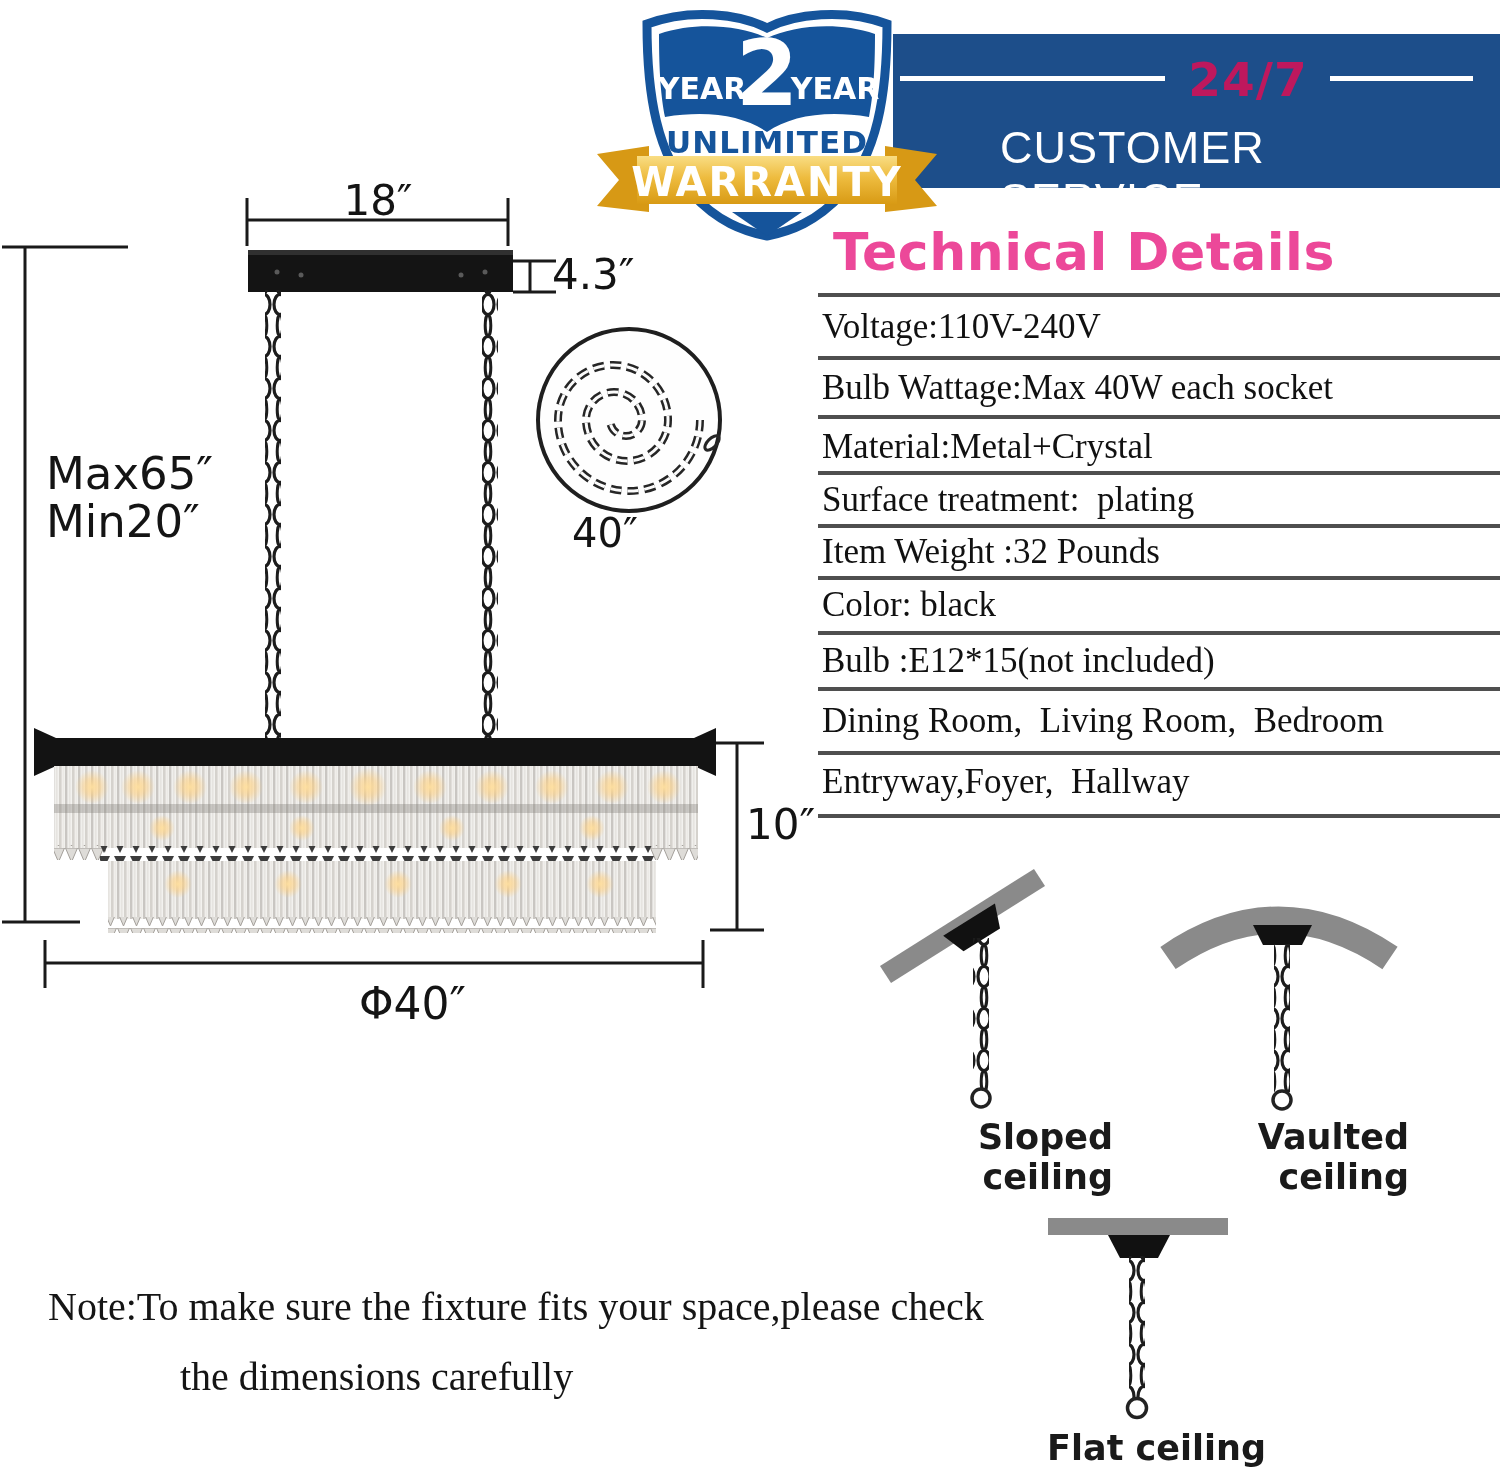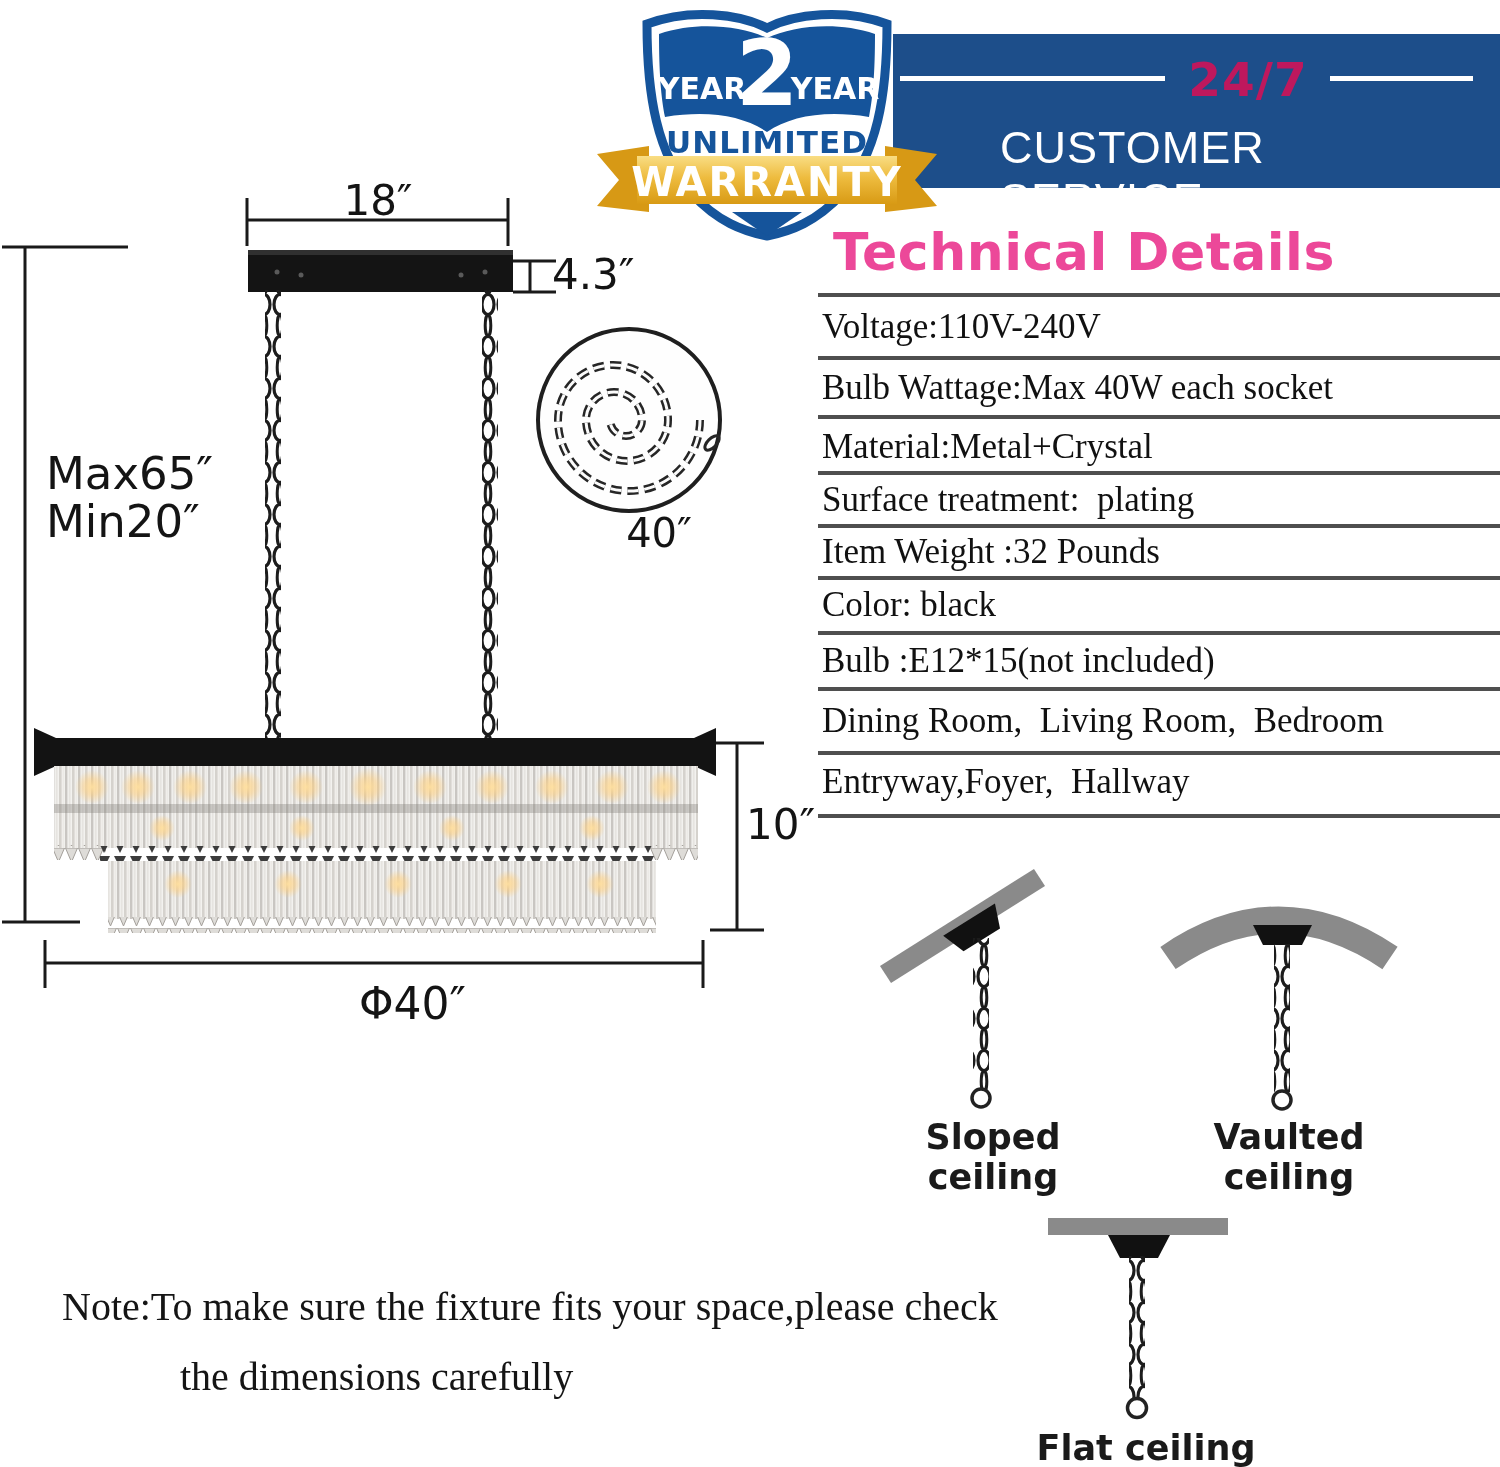--- a/index.html
+++ b/index.html
@@ -17,32 +17,32 @@
   .badge-svg{left:585px;top:0;z-index:4}
   
   .tech-title{left:833px;top:222px;font-size:52px;font-weight:bold;letter-spacing:.5px;color:#ec4899;z-index:3}
   .tbl-line{left:818px;width:682px;height:4px;background:#4f4f4f;z-index:3}
   .tbl-row{left:822px;width:676px;height:44px;font-family:"Liberation Serif",serif;font-size:35px;
            color:#111;white-space:pre;z-index:3}
   
   .dim{color:#141414;z-index:3}
   .d18{left:318px;top:176px;width:120px;text-align:center;font-size:42px}
   .d43{left:552px;top:250px;font-size:42px}
-  .d40{left:572px;top:510px;width:120px;text-align:right;font-size:40px}
+  .d40{left:572px;top:510px;width:120px;text-align:left;font-size:40px}
   .dmaxmin{left:46px;top:450px;font-size:45px;line-height:1.06}
   .d10{left:746px;top:800px;font-size:42px}
   .dphi{left:306px;top:978px;width:160px;text-align:right;font-size:44px}
   
-  .ceil-label{width:240px;text-align:center;font-size:35px;font-weight:600;color:#1a1a1a;z-index:3}
+  .ceil-label{width:240px;text-align:right;font-size:35px;font-weight:600;color:#1a1a1a;z-index:3}
   .ceil-sloped{left:873px;top:1117px}
   .ceil-vaulted{left:1169px;top:1117px}
   .ceil-flat{left:1026px;top:1428px}
   
   .note{font-family:"Liberation Serif",serif;font-size:40px;color:#151515;z-index:3;white-space:pre}
-  .note1{left:62px;top:1283px}
+  .note1{left:48px;top:1283px}
   .note2{left:180px;top:1353px}
   .art{left:0;top:0;z-index:1}
 </style>
 </head>
 <body>
 
 <div class="stage">
 
   <svg class="abs art" width="1500" height="1467" viewBox="0 0 1500 1467">
     <defs>

